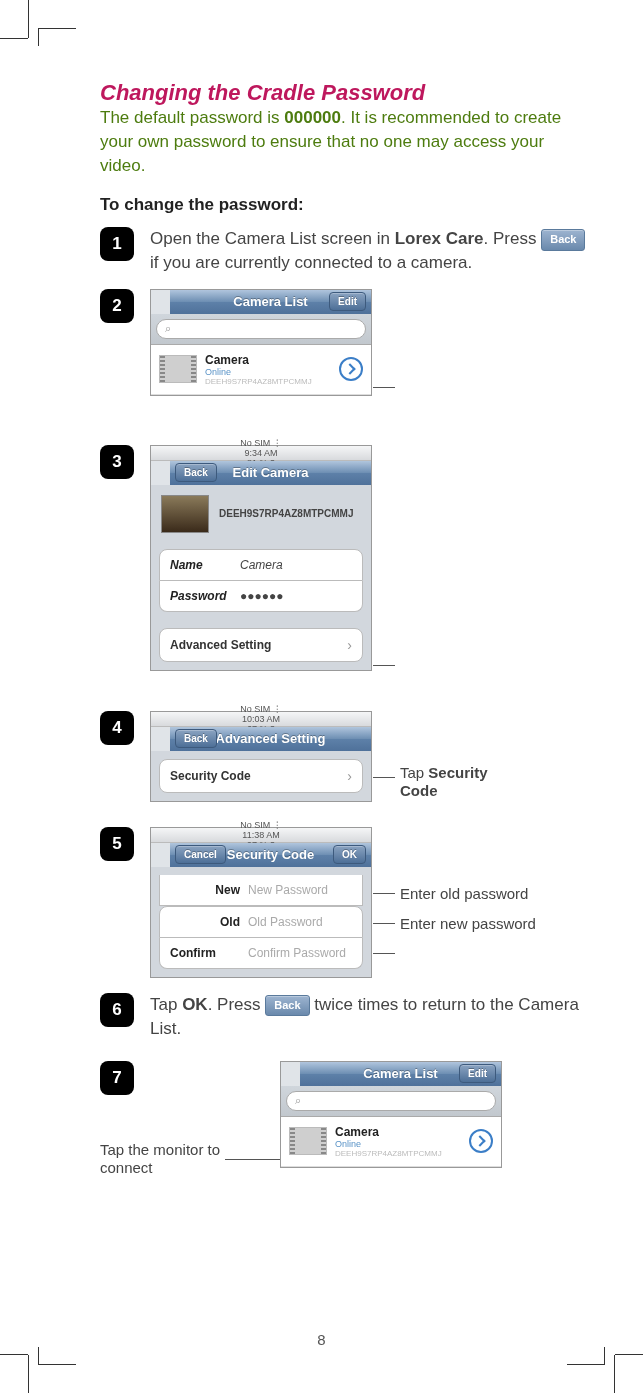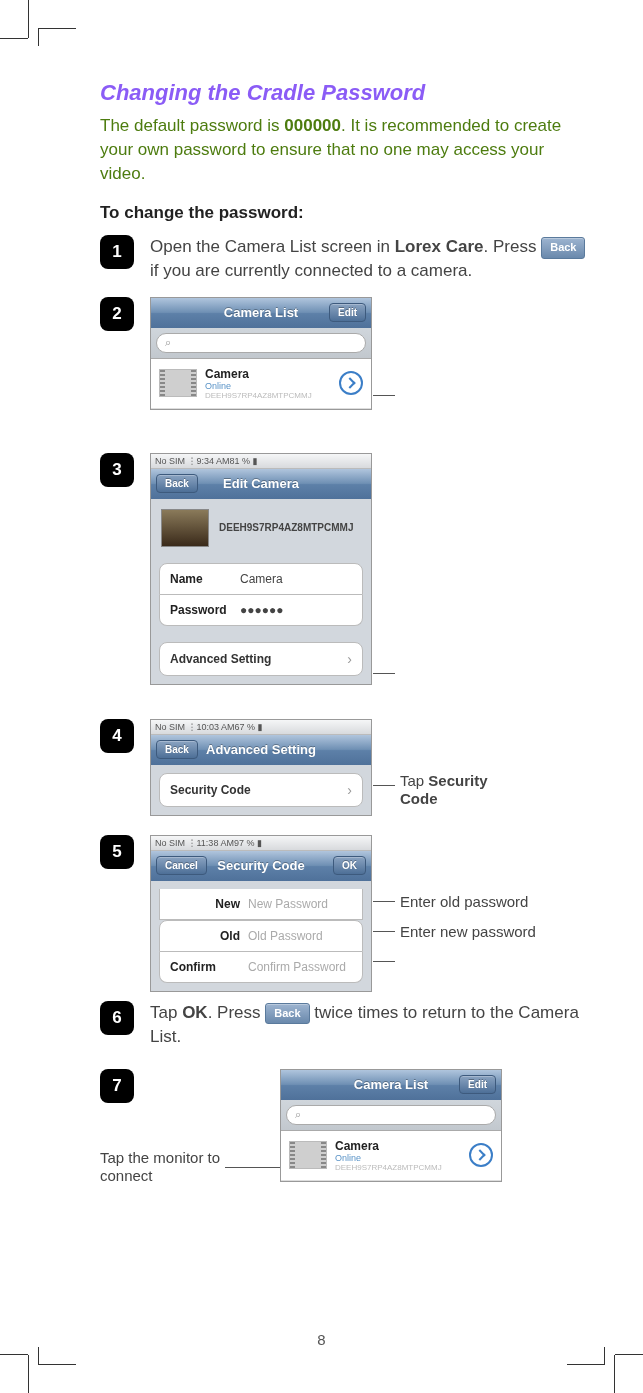--- a/index.html
+++ b/index.html
@@ -23,25 +23,24 @@
   .crop-bl2-v { left: 38px; bottom: 28px; width: 1px; height: 18px; background: #333; }
   .crop-br-h { right: 0; bottom: 38px; width: 28px; height: 1px; background: #333; }
   .crop-br-v { right: 28px; bottom: 0; width: 1px; height: 38px; background: #333; }
   .crop-br2-h { right: 38px; bottom: 28px; width: 38px; height: 1px; background: #333; }
   .crop-br2-v { right: 38px; bottom: 28px; width: 1px; height: 18px; background: #333; }
 
   .page {
     padding: 80px 50px 40px 100px;
   }
   .title {
-    color: #8b5cf6;
+    color: #be185d;
     font-weight: bold;
     font-style: italic;
     font-size: 22px;
-    margin-bottom: 8px;
   }
   .intro {
     font-size: 17px;
     line-height: 1.4;
     color: #4d7c0f;
     margin-bottom: 18px;
   }
   .subhead {
     font-weight: bold;
     font-size: 17px;
@@ -86,38 +85,40 @@
     border: 1px solid #999;
     background: #e0e4e8;
     font-size: 11px;
     display: inline-block;
     vertical-align: top;
   }
   .ios-statusbar {
     background: linear-gradient(#f5f6f7,#d8dadd);
     height: 14px;
     display: flex;
-    justify-content: flex-start;
+    justify-content: center;
     align-items: center;
     padding: 0 4px;
     font-size: 9px;
     color: #555;
     border-bottom: 1px solid #bbb;
+    flex-direction: column;
   }
   .ios-navbar {
     background: linear-gradient(#b0c5dd, #6f90b4 48%, #5d80a8 52%, #4f719a);
-    height: 30px;
+    height: 24px;
     display: flex;
     align-items: center;
     justify-content: center;
     position: relative;
     color: #fff;
     font-weight: bold;
     font-size: 13px;
     text-shadow: 0 -1px 0 rgba(0,0,0,0.3);
+    margin-left: 19px;
   }
   .ios-navbtn {
     position: absolute;
     background: linear-gradient(#8aa3c1,#4d6f97);
     color: #fff;
     font-size: 10px;
     font-weight: bold;
     padding: 3px 8px;
     border-radius: 4px;
     border: 1px solid #3d5a7d;
@@ -315,21 +316,21 @@
         <span><span>81 %</span> ▮</span>
       </div>
       <div class="ios-navbar">
         <span class="ios-navbtn left">Back</span>
         <span>Edit Camera</span>
       </div>
       <div style="background:#d2d7dd; padding:10px; display:flex; align-items:center;">
         <div class="thumb-room"></div>
         <div style="font-size:10px; color:#444; font-weight:bold;">DEEH9S7RP4AZ8MTPCMMJ</div>
       </div>
-      <div style="padding:6px 8px 8px 8px; background:#d2d7dd;">
+      <div style="padding:6px 8px 8px 8px; background:#d2d7dd;font-style:italic;">
         <div class="ios-form-row first">
           <span class="label">Name</span>
           <span class="val">Camera</span>
         </div>
         <div class="ios-form-row last">
           <span class="label">Password</span>
           <span class="val">●●●●●●</span>
         </div>
       </div>
       <div style="padding:8px; background:#d2d7dd;">

